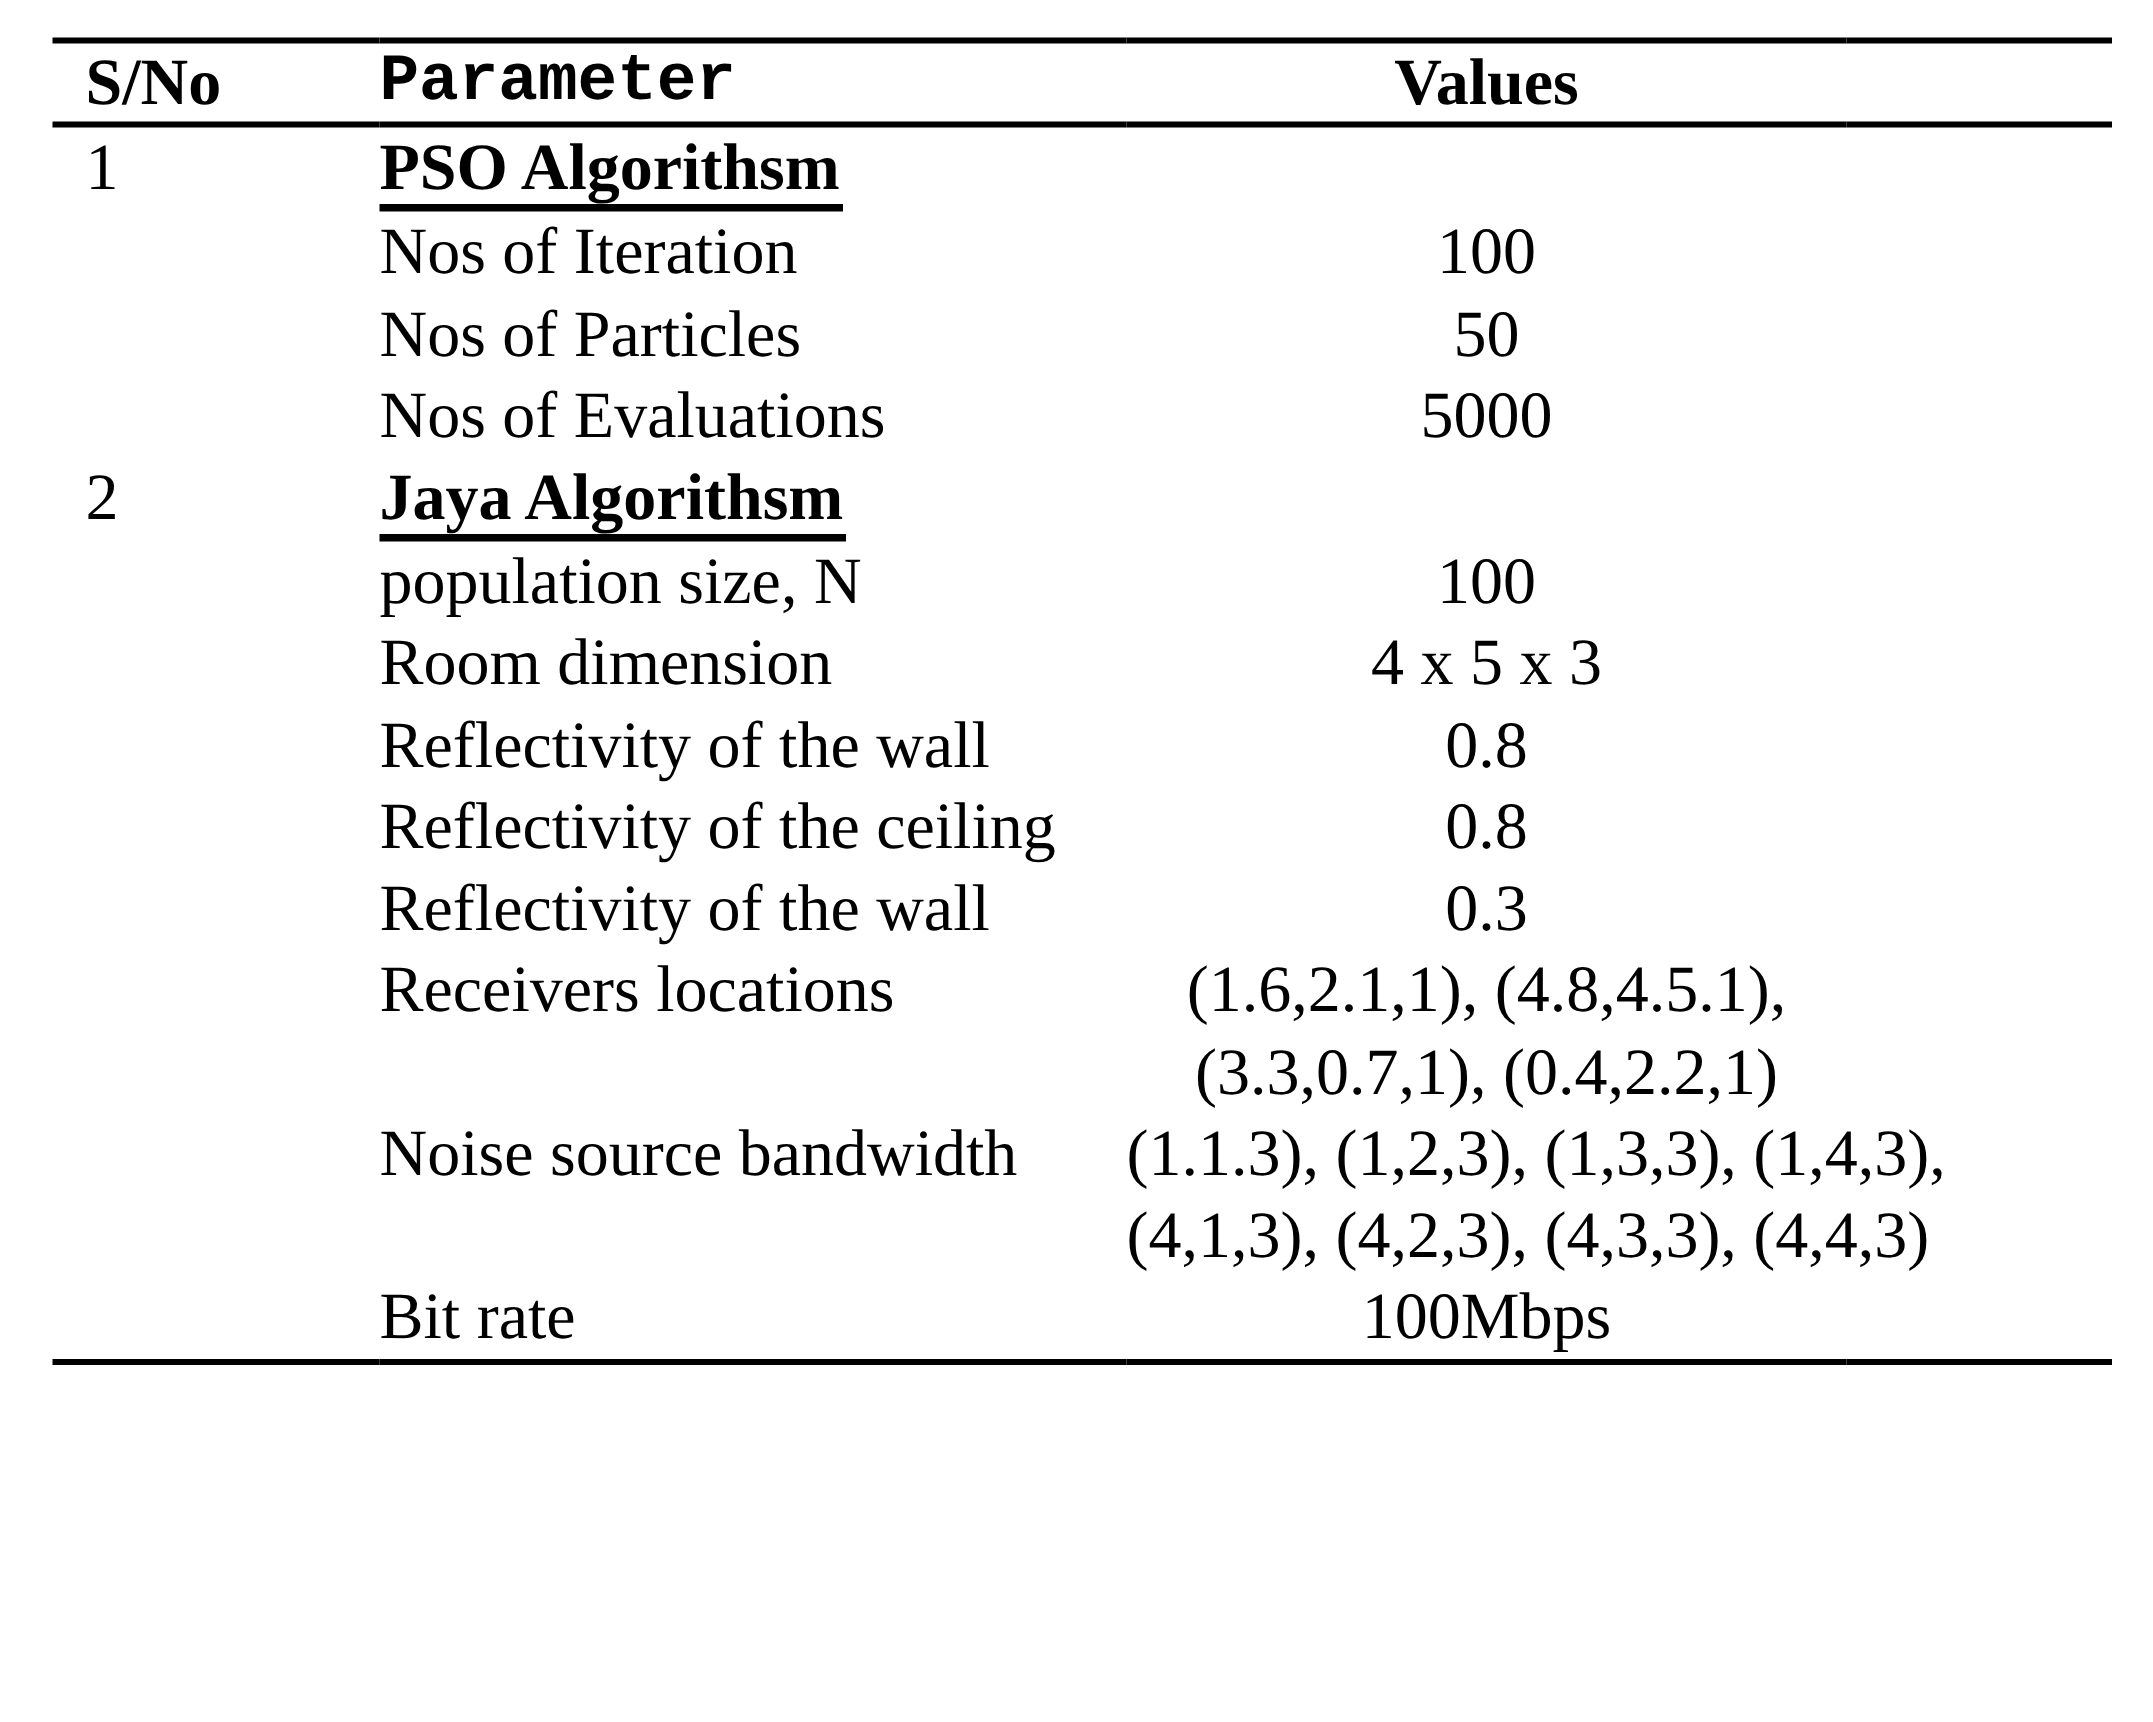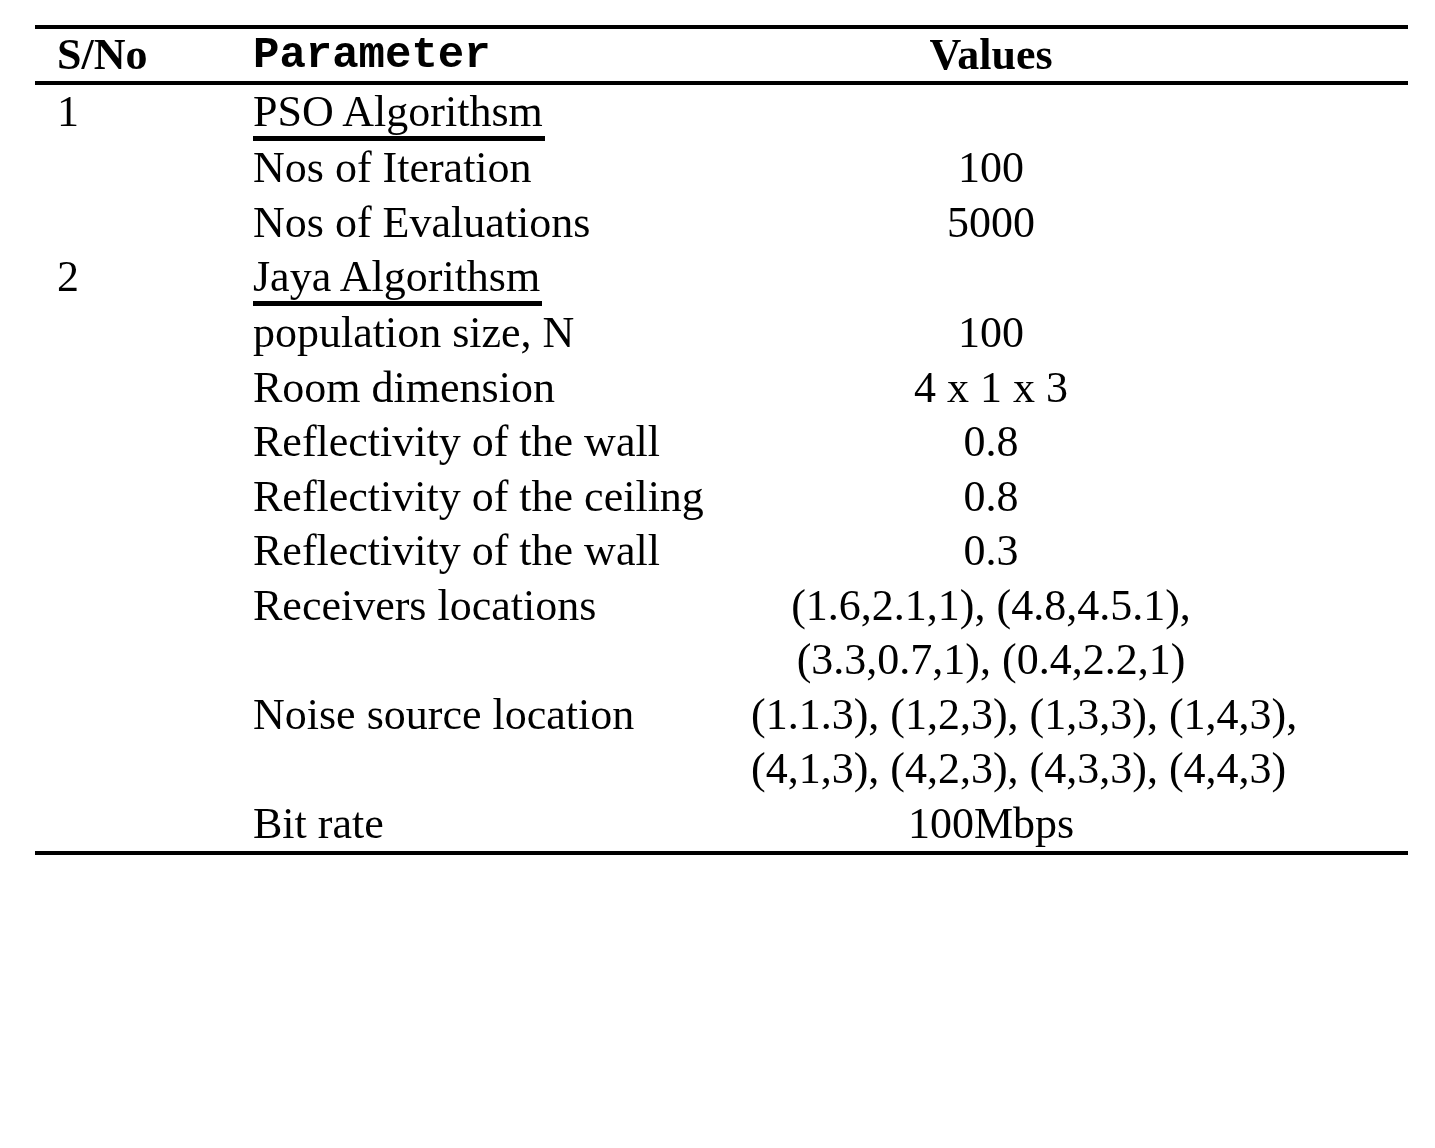--- a/index.html
+++ b/index.html
@@ -51,21 +51,21 @@
     padding: 0;
     vertical-align: top;
     white-space: nowrap;
   }
   td.sno-cell   { text-align: left; padding-left: 22px; }
   td.param-cell { text-align: left; }
   td.value-cell { text-align: center; font-family: Liberation Serif, serif; }
 
   .section-heading {
     display: inline-block;
-    font-weight: normal;
+    font-weight: bold;
     line-height: 48px;
     border-bottom: 5px solid #000;
     padding-right: 2px;
   }
 </style>
 </head>
 <body>
 
 <div class="page">
   <table class="params">
@@ -91,40 +91,46 @@
           <td></td>
         </tr>
         <tr>
           <td class="sno-cell"></td>
           <td class="param-cell">Nos of Iteration</td>
           <td class="value-cell">100</td>
           <td></td>
         </tr>
         <tr>
           <td class="sno-cell"></td>
+          <td class="param-cell">Nos of Particles</td>
+          <td class="value-cell">50</td>
+          <td></td>
+        </tr>
+        <tr>
+          <td class="sno-cell"></td>
           <td class="param-cell">Nos of Evaluations</td>
           <td class="value-cell">5000</td>
           <td></td>
         </tr>
         <tr>
           <td class="sno-cell">2</td>
           <td class="param-cell"><span class="section-heading">Jaya Algorithsm</span></td>
           <td class="value-cell"></td>
           <td></td>
         </tr>
         <tr>
           <td class="sno-cell"></td>
           <td class="param-cell">population size, N</td>
           <td class="value-cell">100</td>
           <td></td>
         </tr>
         <tr>
           <td class="sno-cell"></td>
           <td class="param-cell">Room dimension</td>
-          <td class="value-cell">4 x 1 x 3</td>
+          <td class="value-cell">4 x 5 x 3</td>
           <td></td>
         </tr>
         <tr>
           <td class="sno-cell"></td>
           <td class="param-cell">Reflectivity of the wall</td>
           <td class="value-cell">0.8</td>
           <td></td>
         </tr>
         <tr>
           <td class="sno-cell"></td>
@@ -139,21 +145,21 @@
           <td></td>
         </tr>
         <tr>
           <td class="sno-cell"></td>
           <td class="param-cell">Receivers locations</td>
           <td class="value-cell">(1.6,2.1,1), (4.8,4.5.1),<br>(3.3,0.7,1), (0.4,2.2,1)</td>
           <td></td>
         </tr>
         <tr>
           <td class="sno-cell"></td>
-          <td class="param-cell">Noise source location</td>
+          <td class="param-cell">Noise source bandwidth</td>
           <td class="value-cell">(1.1.3), (1,2,3), (1,3,3), (1,4,3),<br>(4,1,3), (4,2,3), (4,3,3), (4,4,3)</td>
           <td></td>
         </tr>
         <tr>
           <td class="sno-cell"></td>
           <td class="param-cell">Bit rate</td>
           <td class="value-cell">100Mbps</td>
           <td></td>
         </tr>
       </tbody>

